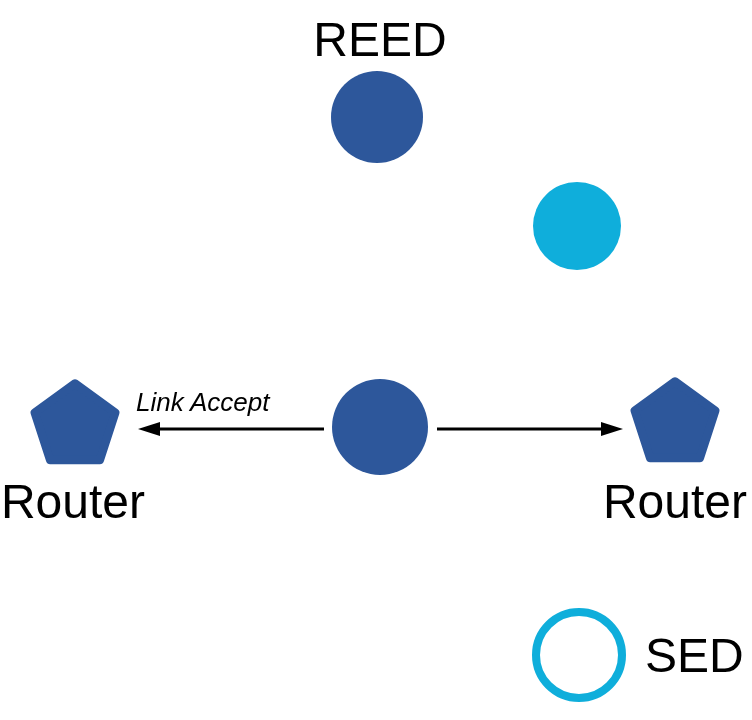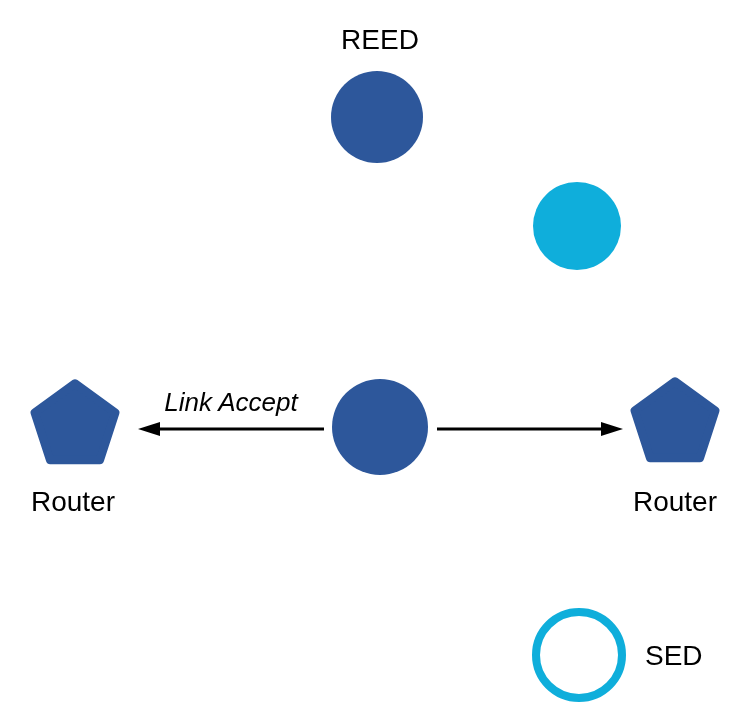--- a/index.html
+++ b/index.html
@@ -7,21 +7,21 @@
   .canvas {
     position: relative;
     width: 752px;
     height: 720px;
     background: #ffffff;
     font-family: "Liberation Sans", sans-serif;
     overflow: hidden;
   }
   .node-label {
     position: absolute;
-    font-size: 28px;
+    font-size: 48px;
     color: #000000;
     line-height: 40px;
     white-space: nowrap;
   }
   .centered { text-align: center; }
   .circle {
     position: absolute;
     border-radius: 50%;
   }
   .circle-blue { background: #2D579B; }
@@ -30,21 +30,20 @@
     background: transparent;
     border: 8px solid #0FAEDB;
   }
   .pentagon-svg { position: absolute; }
   .arrow-svg { position: absolute; }
   .edge-label {
     position: absolute;
     font-size: 26px;
     font-style: italic;
     color: #000000;
-    text-align: center;
     line-height: 28px;
     white-space: nowrap;
   }
 </style>
 </head>
 <body>
 
 <div class="canvas">
 
   <div class="node-label centered" style="left:300px; top:20px; width:160px;">REED</div>

